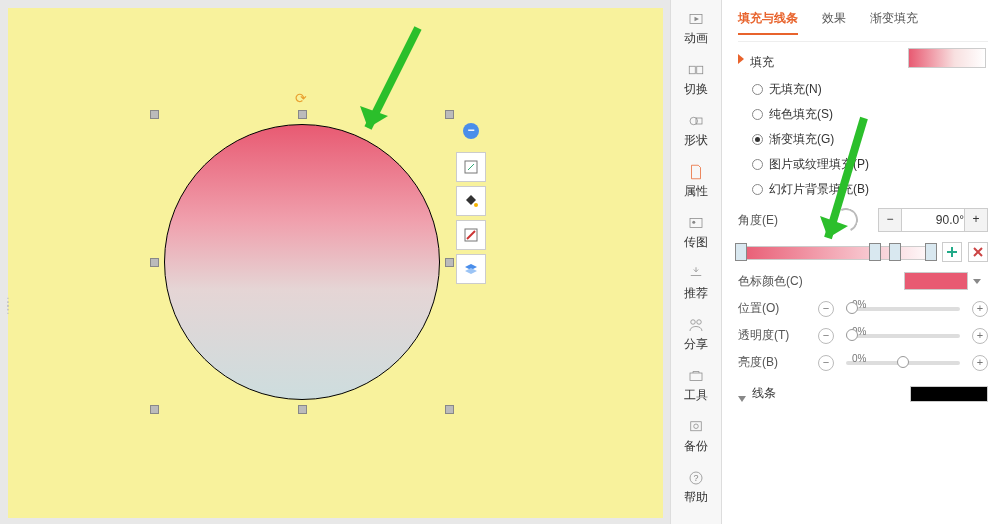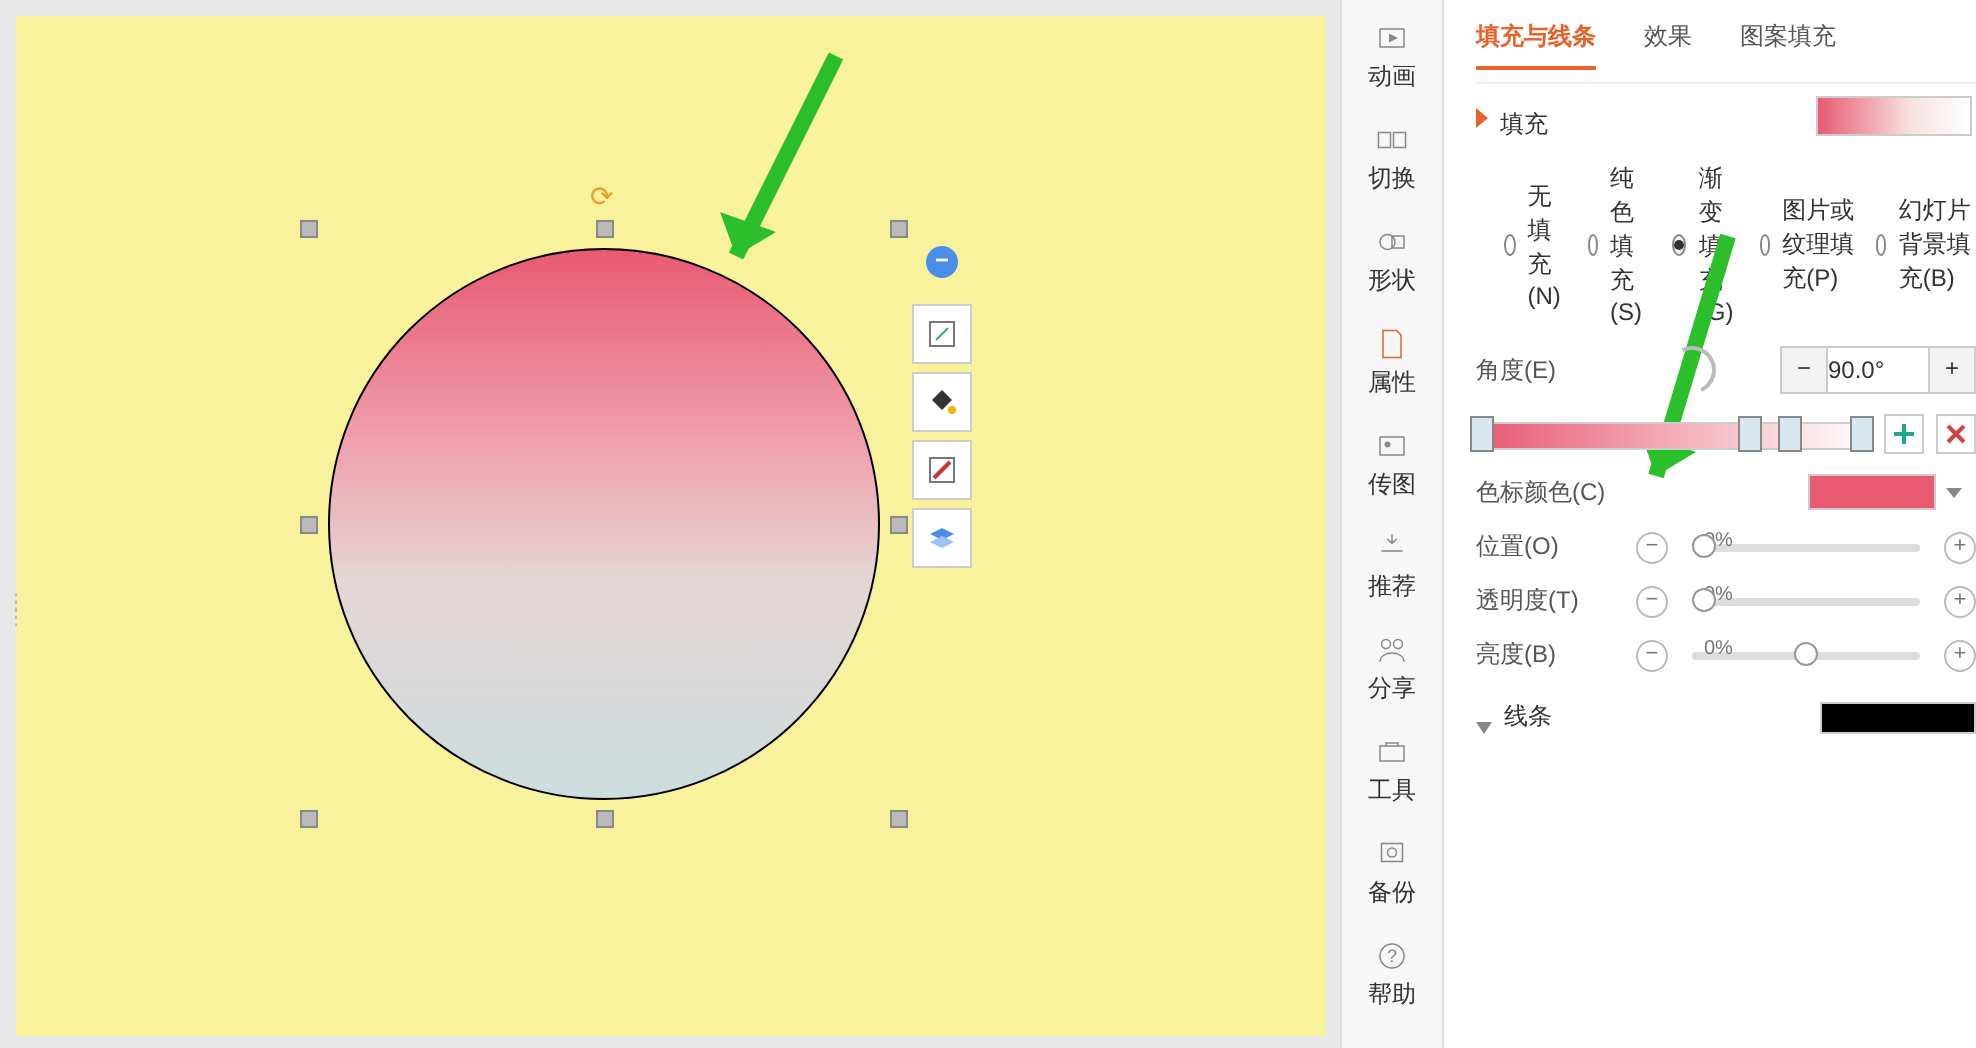--- a/index.html
+++ b/index.html
@@ -21,32 +21,32 @@
   .rail-item{width:50px;display:flex;flex-direction:column;align-items:center;gap:2px;padding:4px 0;cursor:pointer;color:#666}
   .rail-item.active{color:#e8632c}
   .rail-item svg,.rail-ico{width:18px;height:18px}
   .panel{flex:1;background:#fff;padding:0 12px 0 16px;position:relative}
   .tabs{display:flex;gap:24px;padding:10px 0 6px 0;border-bottom:1px solid #eee}
   .tab{cursor:pointer;padding-bottom:6px;color:#555}
   .tab.active{color:#e8632c;border-bottom:2px solid #e8632c;font-weight:bold}
   .sec-head{display:flex;align-items:flex-start;gap:6px;margin:12px 0 10px 0;color:#e8632c;cursor:pointer}
   .tri{width:0;height:0;border-top:5px solid transparent;border-bottom:5px solid transparent;border-left:6px solid #e8632c}
   .swatch-main{position:absolute;right:14px;top:48px;width:78px;height:20px;border:1px solid #ccc;background:linear-gradient(90deg,#e85a72 0%,#f8e0e0 60%,#fff 100%);cursor:pointer}
-  .radio-list{margin-left:14px;display:flex;flex-direction:row;gap:8px}
+  .radio-list{margin-left:14px;display:flex;flex-direction:column;gap:8px}
   .radio-row{display:flex;align-items:center;gap:6px;cursor:pointer}
   .radio{width:11px;height:11px;border:1px solid #888;border-radius:50%;display:inline-flex;align-items:center;justify-content:center}
   .radio.sel::after{content:"";width:5px;height:5px;background:#333;border-radius:50%}
   .ctl-row{display:flex;align-items:center;margin:10px 0;gap:6px}
   .ctl-label{width:74px;color:#555}
   .presets{display:flex;gap:4px}
   .preset{width:24px;height:24px;border:1px solid #bbb;cursor:pointer}
   .angle-circ{width:24px;height:24px;border:2px solid #bbb;border-left-color:transparent;border-bottom-color:transparent;border-radius:50%;transform:rotate(20deg);margin-left:16px}
   .stepper{display:flex;align-items:center;border:1px solid #ccc}
   .step-btn{width:22px;height:22px;background:#f3f3f3;text-align:center;line-height:20px;cursor:pointer}
-  .step-val{width:52px;height:22px;text-align:left;line-height:22px;border-left:1px solid #ccc;border-right:1px solid #ccc}
+  .step-val{width:64px;height:22px;text-align:right;line-height:22px;border-left:1px solid #ccc;border-right:1px solid #ccc}
   .grad-bar{height:14px;margin:4px 0 2px 0;position:relative;background:linear-gradient(90deg,#e85a72,#fff);border:1px solid #ccc;width:198px}
   .stop{position:absolute;top:-4px;width:12px;height:18px;background:#d9e8f0;border:1px solid #888}
   .grad-tools{display:inline-flex;gap:6px;vertical-align:top;margin-left:6px}
   .gtool{width:20px;height:20px;border:1px solid #ccc;cursor:pointer;display:flex;align-items:center;justify-content:center}
   .swatch-dd{width:64px;height:18px;border:1px solid #ccc;background:#e85a72;display:inline-block;position:relative;cursor:pointer}
   .swatch-dd::after{content:"";position:absolute;right:-14px;top:6px;border-left:4px solid transparent;border-right:4px solid transparent;border-top:5px solid #888}
   .slider{flex:1;height:4px;background:#ddd;border-radius:2px;position:relative;margin:0 6px}
   .slider-h{position:absolute;top:-5px;left:0;width:12px;height:12px;border:1px solid #999;background:#fff;border-radius:50%}
   .pm{width:16px;height:16px;border:1px solid #bbb;border-radius:50%;text-align:center;line-height:13px;cursor:pointer;color:#777;font-size:11px}
   .pct{font-size:10px;color:#777;position:relative;top:-10px;left:6px}
@@ -178,21 +178,21 @@
         <text x="12" y="16" text-anchor="middle" font-size="10" fill="#888">?</text>
       </svg>
       <span>帮助</span>
     </div>
 </div>
 
 <div class="panel">
   <div class="tabs">
     <div class="tab active">填充与线条</div>
     <div class="tab">效果</div>
-    <div class="tab">图案填充</div>
+    <div class="tab">渐变填充</div>
   </div>
 
   <div class="sec-head">
     <span class="tri"></span>
     <span>填充</span>
   </div>
   <div class="swatch-main"></div>
 
   <div class="radio-list">
     <div class="radio-row">

